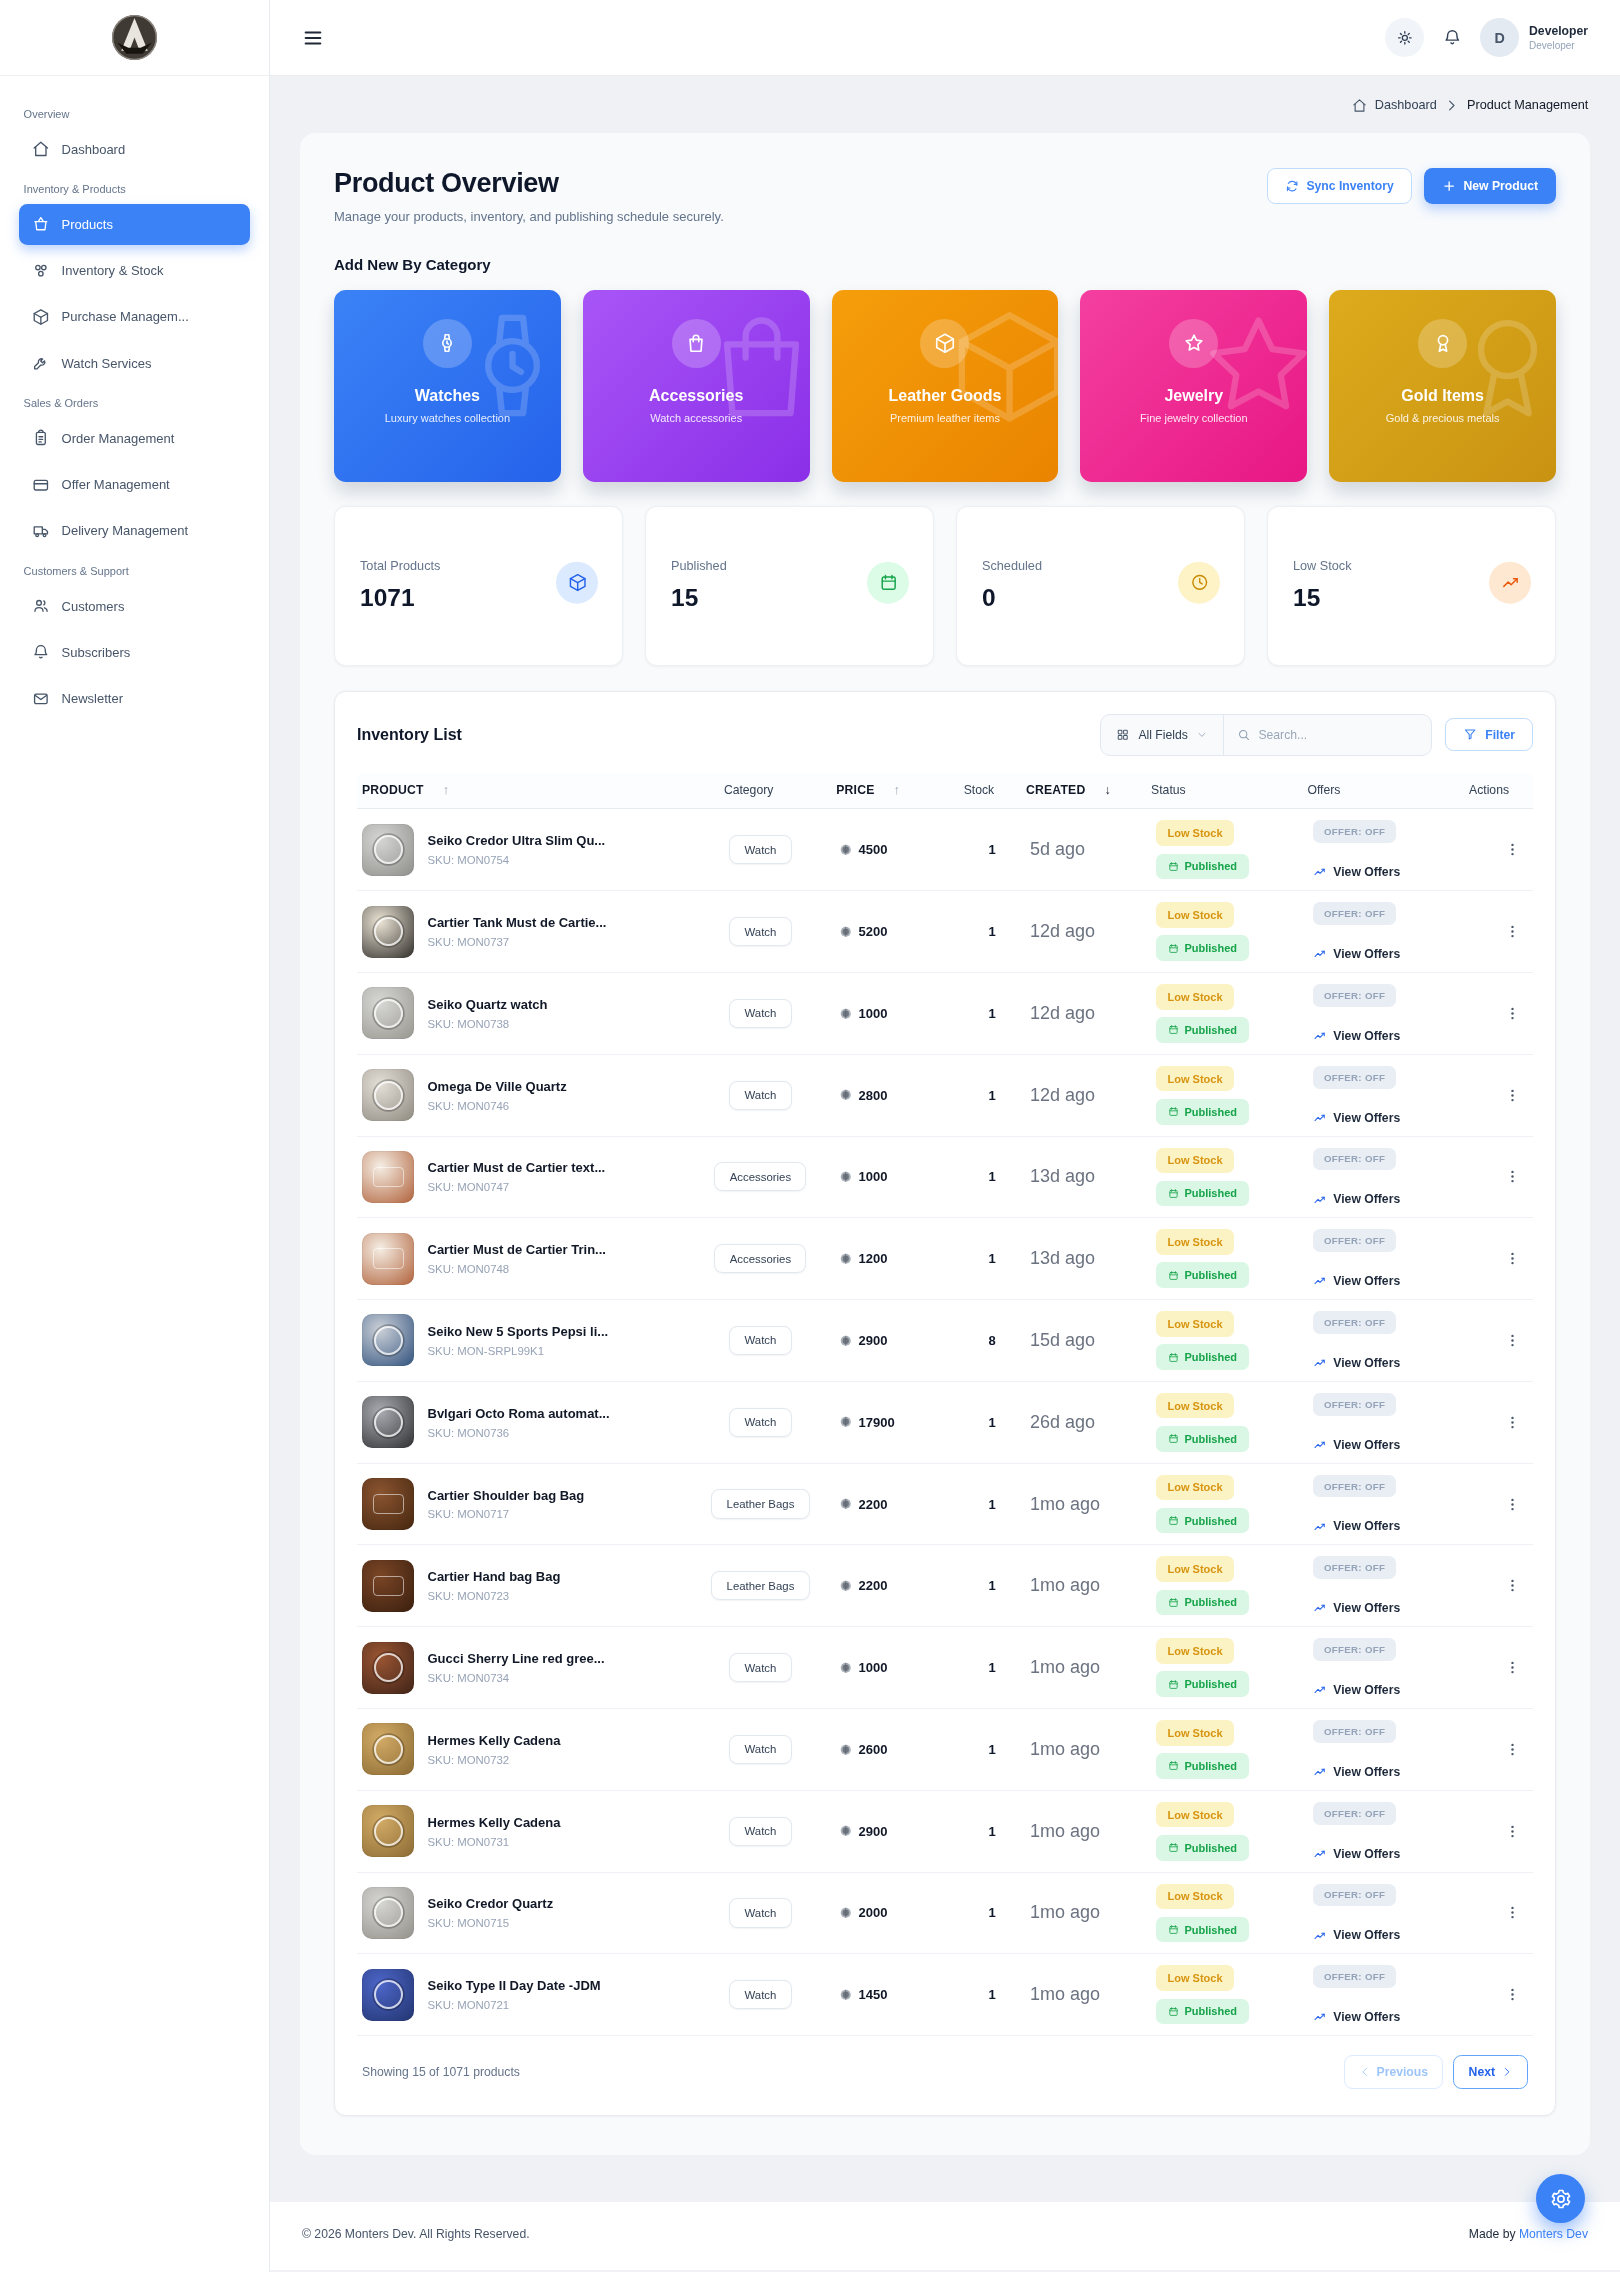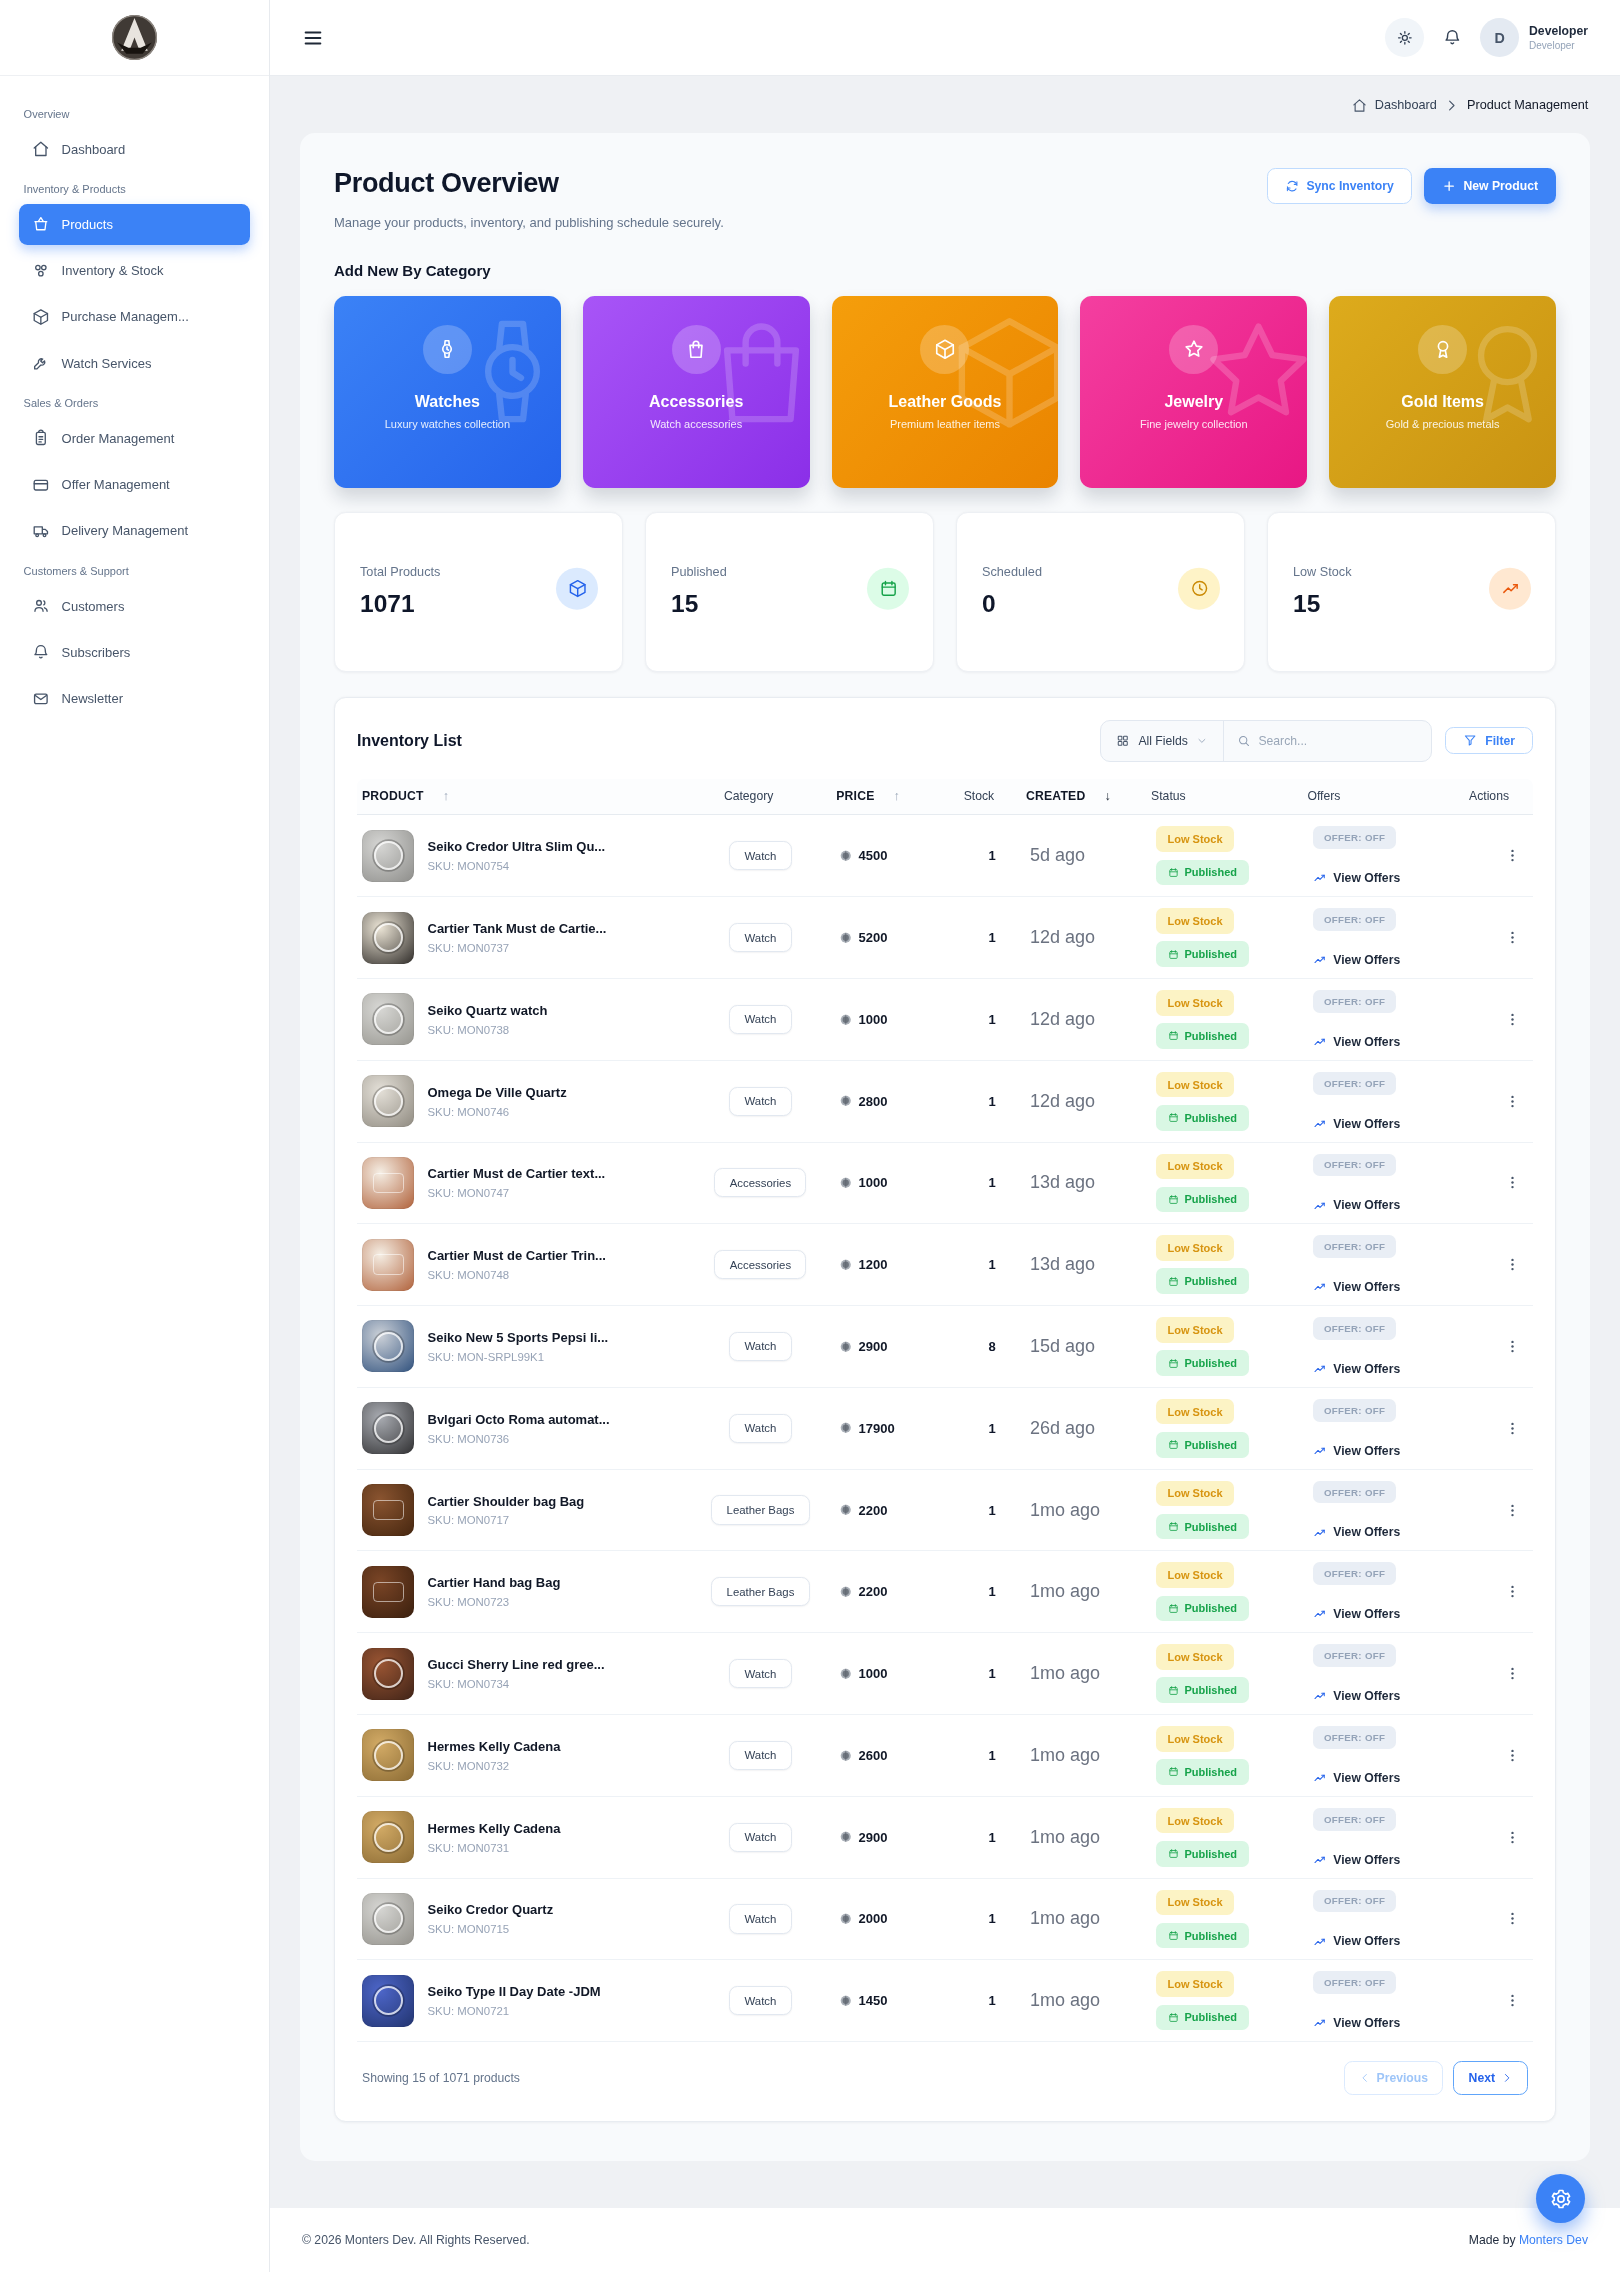--- a/index.html
+++ b/index.html
@@ -35,21 +35,21 @@
   .content { padding:18.6px 30px 25px; }
   .breadcrumb { display:flex; justify-content:flex-end; align-items:center; gap:7.6px; font-size:12.7px; color:#334155; margin:3.4px 1.7px 20px; }
   .breadcrumb .ic { width:15px; height:15px; color:#475569; }
   .crumb-sep { width:12.7px; height:12.7px; color:#94a3b8; }
   .crumb-current { color:#111827; }
 
   .panel { background:#f8fafc; border-radius:15px; padding:35px 34px 39px; }
 
   .overview-head { display:flex; justify-content:space-between; align-items:flex-start; }
   .page-title { font-size:27px; font-weight:bold; letter-spacing:-0.3px; }
-  .page-sub { font-size:13px; color:#64748b; margin-top:16px; }
+  .page-sub { font-size:13px; color:#64748b; margin-top:10px; }
   .head-actions { display:flex; gap:11.8px; }
   .btn { display:inline-flex; align-items:center; gap:7.6px; border-radius:8.4px; font-size:12.2px; font-weight:bold; cursor:pointer; border:0.8px solid transparent; padding:10px 17px; }
   .btn .ic { width:14.3px; height:14.3px; }
   .btn-outline-blue { background:#fff; border-color:#bfdbfe; color:#3b82f6; }
   .btn-solid-blue { background:#3b82f6; color:#fff; box-shadow:0 5px 11.8px rgba(59,130,246,.35); }
 
   .add-title { font-size:15px; font-weight:bold; margin:32px 0 17px; }
 
   .cat-grid { display:grid; grid-template-columns:repeat(5,1fr); gap:22px; }
   .cat-card { position:relative; height:192px; border-radius:11.8px; overflow:hidden; cursor:pointer; color:#fff; text-align:center;
@@ -75,21 +75,21 @@
   .inv-controls { display:flex; gap:13.5px; align-items:center;border-radius:21px; }
   .fields-search { display:flex; align-items:center; height:42px; background:#f8fafc; border:0.8px solid #e2e8f0; border-radius:10px; overflow:hidden; }
   .fields-btn { display:flex; align-items:center; gap:8.4px; padding:0 15px; cursor:pointer; color:#334155; font-size:12.2px; }
   .fields-btn .ic { width:13.5px; height:13.5px; color:#475569; }
   .fields-btn .chev { width:11.8px; height:11.8px; color:#94a3b8; }
   .fs-divider { width:0.8px; align-self:stretch; background:#e2e8f0; }
   .search-wrap { display:flex; align-items:center; gap:7.6px; padding:0 13.5px; width:207px; }
   .search-wrap .ic { width:13.5px; height:13.5px; color:#8c9bb0; }
   .search-wrap input { border:none; outline:none; background:transparent; font-size:12.2px; width:100%; color:#334155; font-family:inherit; }
   .search-wrap input::placeholder { color:#9aa7b8; }
-  .btn-filter { height:27px; padding:0 17px; }
+  .btn-filter { height:33px; padding:0 17px; }
 
   .tbl { margin-top:17px; }
   .tgrid { display:grid; grid-template-columns:3.05fr 1.5fr 1.1fr .72fr 1.2fr 1.5fr 1.55fr .5fr; align-items:center; }
   .thead { padding:10px 5px 11.8px; border-bottom:0.8px solid #e6ebf0; background:#fcfdfe; border-radius:6.8px 6.8px 0 0; }
   .th { display:flex; align-items:center; gap:19px; font-size:12.2px; color:#334155; }
   .th.col-strong span.lbl { font-weight:bold; color:#111827; letter-spacing:0.2px; }
   .th .sort { color:#9aa7b8; font-size:12.7px; }
   .th .sort.dark { color:#1f2937; font-weight:bold; }
   .th[data-align="center"] { justify-content:center; }
   .th[data-align="right"] { justify-content:flex-end; }

